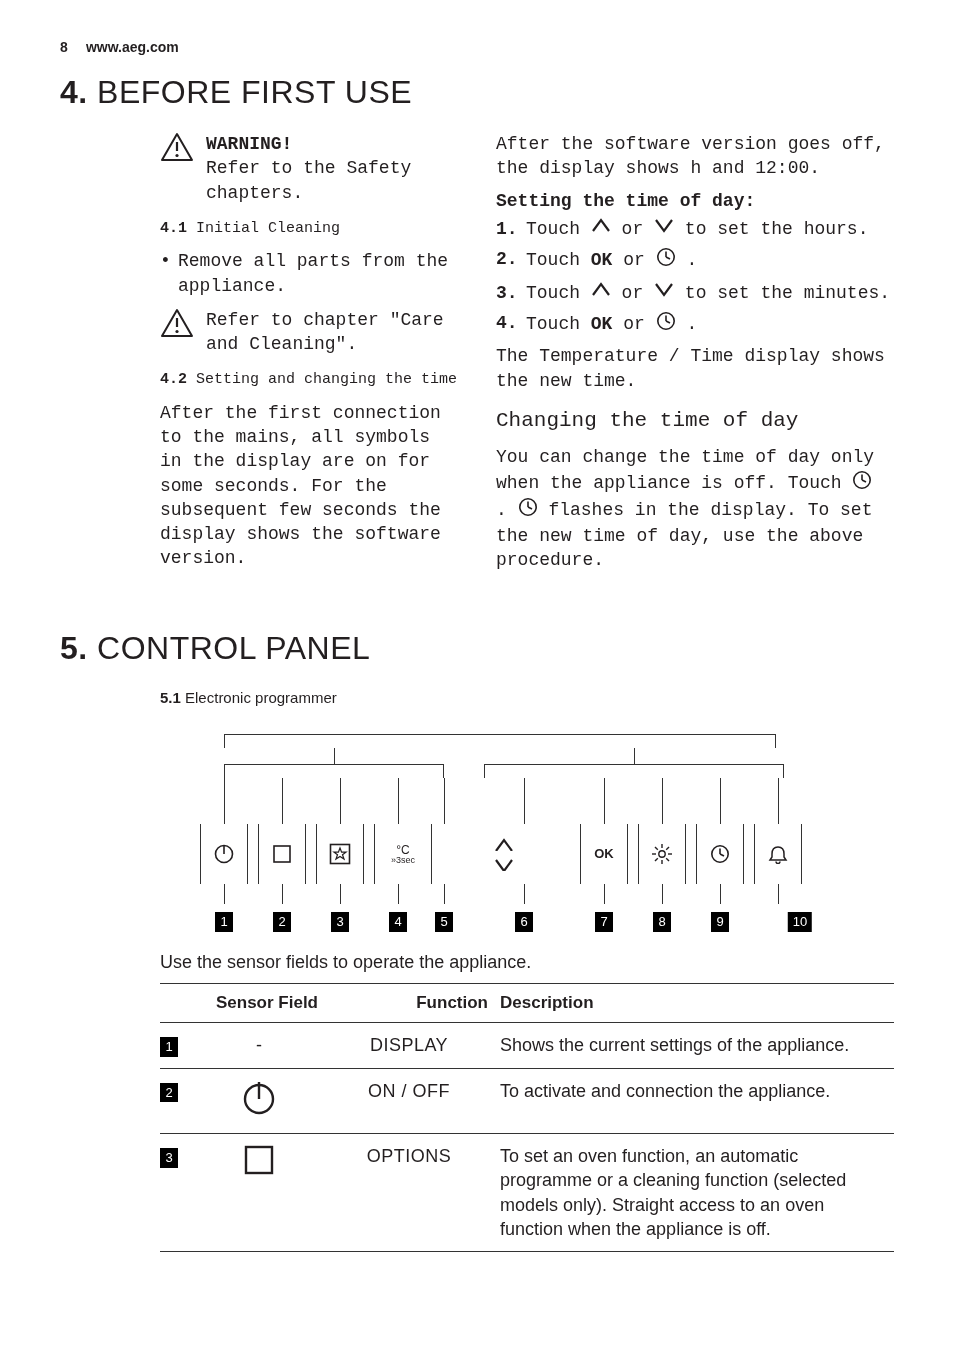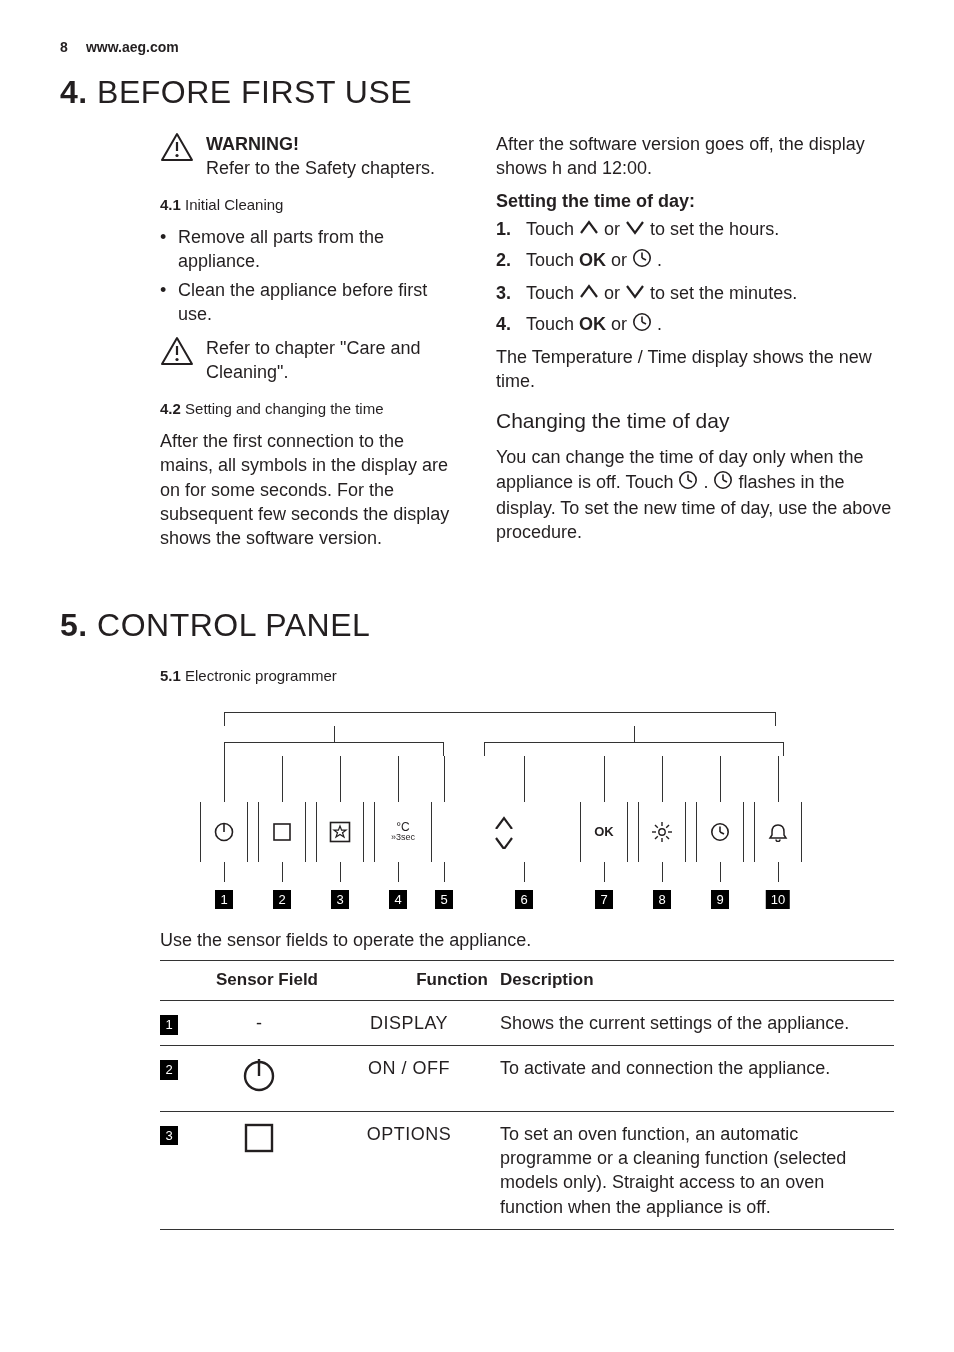--- a/index.html
+++ b/index.html
@@ -15,21 +15,21 @@
   }
   .pagehead { font-size: 14px; font-weight: 600; margin-bottom: 14px; }
   .pagehead .pn { display:inline-block; width: 22px; }
   h1.section {
     font-size: 32px;
     font-weight: 400;
     letter-spacing: 0.5px;
     margin: 6px 0 18px 0;
   }
   h1.section .num { font-weight: 700; }
-  .cols { display: flex; gap: 38px; }
+  .cols { display: flex; gap: 38px; font-family: Liberation Mono, monospace; }
   .col { flex: 1; }
   .icon-block { display: flex; align-items: flex-start; gap: 12px; margin-bottom: 8px; }
   .tri {
     width: 34px; height: 30px; flex: 0 0 34px;
     display:flex; align-items:center; justify-content:center;
   }
   .warn-title { font-weight: 700; }
   h2.sub {
     font-size: 15px;
     font-weight: 400;
@@ -173,21 +173,20 @@
         </div>
       </div>
     </div>
 
     <div style="padding-left:100px;">
       <h2 class="sub">
         <span class="snum">4.1</span> <span>Initial Cleaning</span>
       </h2>
       <ul class="bullets">
         <li>Remove all parts from the appliance.</li>
-        <li>Clean the appliance before first use.</li>
       </ul>
       <div class="icon-block" style="margin-top:10px;">
         <span class="tri">
           <svg width="34" height="30">
               <use href="#ico-warn"></use>
             </svg>
         </span>
         <div>Refer to chapter "Care and Cleaning".</div>
       </div>
 
@@ -338,21 +337,21 @@
     <div class="taglane">
       <span class="numtag" style="left:24px;">1</span>
       <span class="numtag" style="left:82px;">2</span>
       <span class="numtag" style="left:140px;">3</span>
       <span class="numtag" style="left:198px;">4</span>
       <span class="numtag" style="left:244px;">5</span>
       <span class="numtag" style="left:324px;">6</span>
       <span class="numtag" style="left:404px;">7</span>
       <span class="numtag" style="left:462px;">8</span>
       <span class="numtag" style="left:520px;">9</span>
-      <span class="numtag" style="left:578px;">10</span>
+      <span class="numtag" style="left:600px;">10</span>
     </div>
   </div>
 
   <p style="max-width:380px;">Use the sensor fields to operate the appliance.</p>
 
   <table class="sensor">
     <thead>
       <tr>
         <th style="width:34px;"></th>
         <th>Sensor Field</th>

